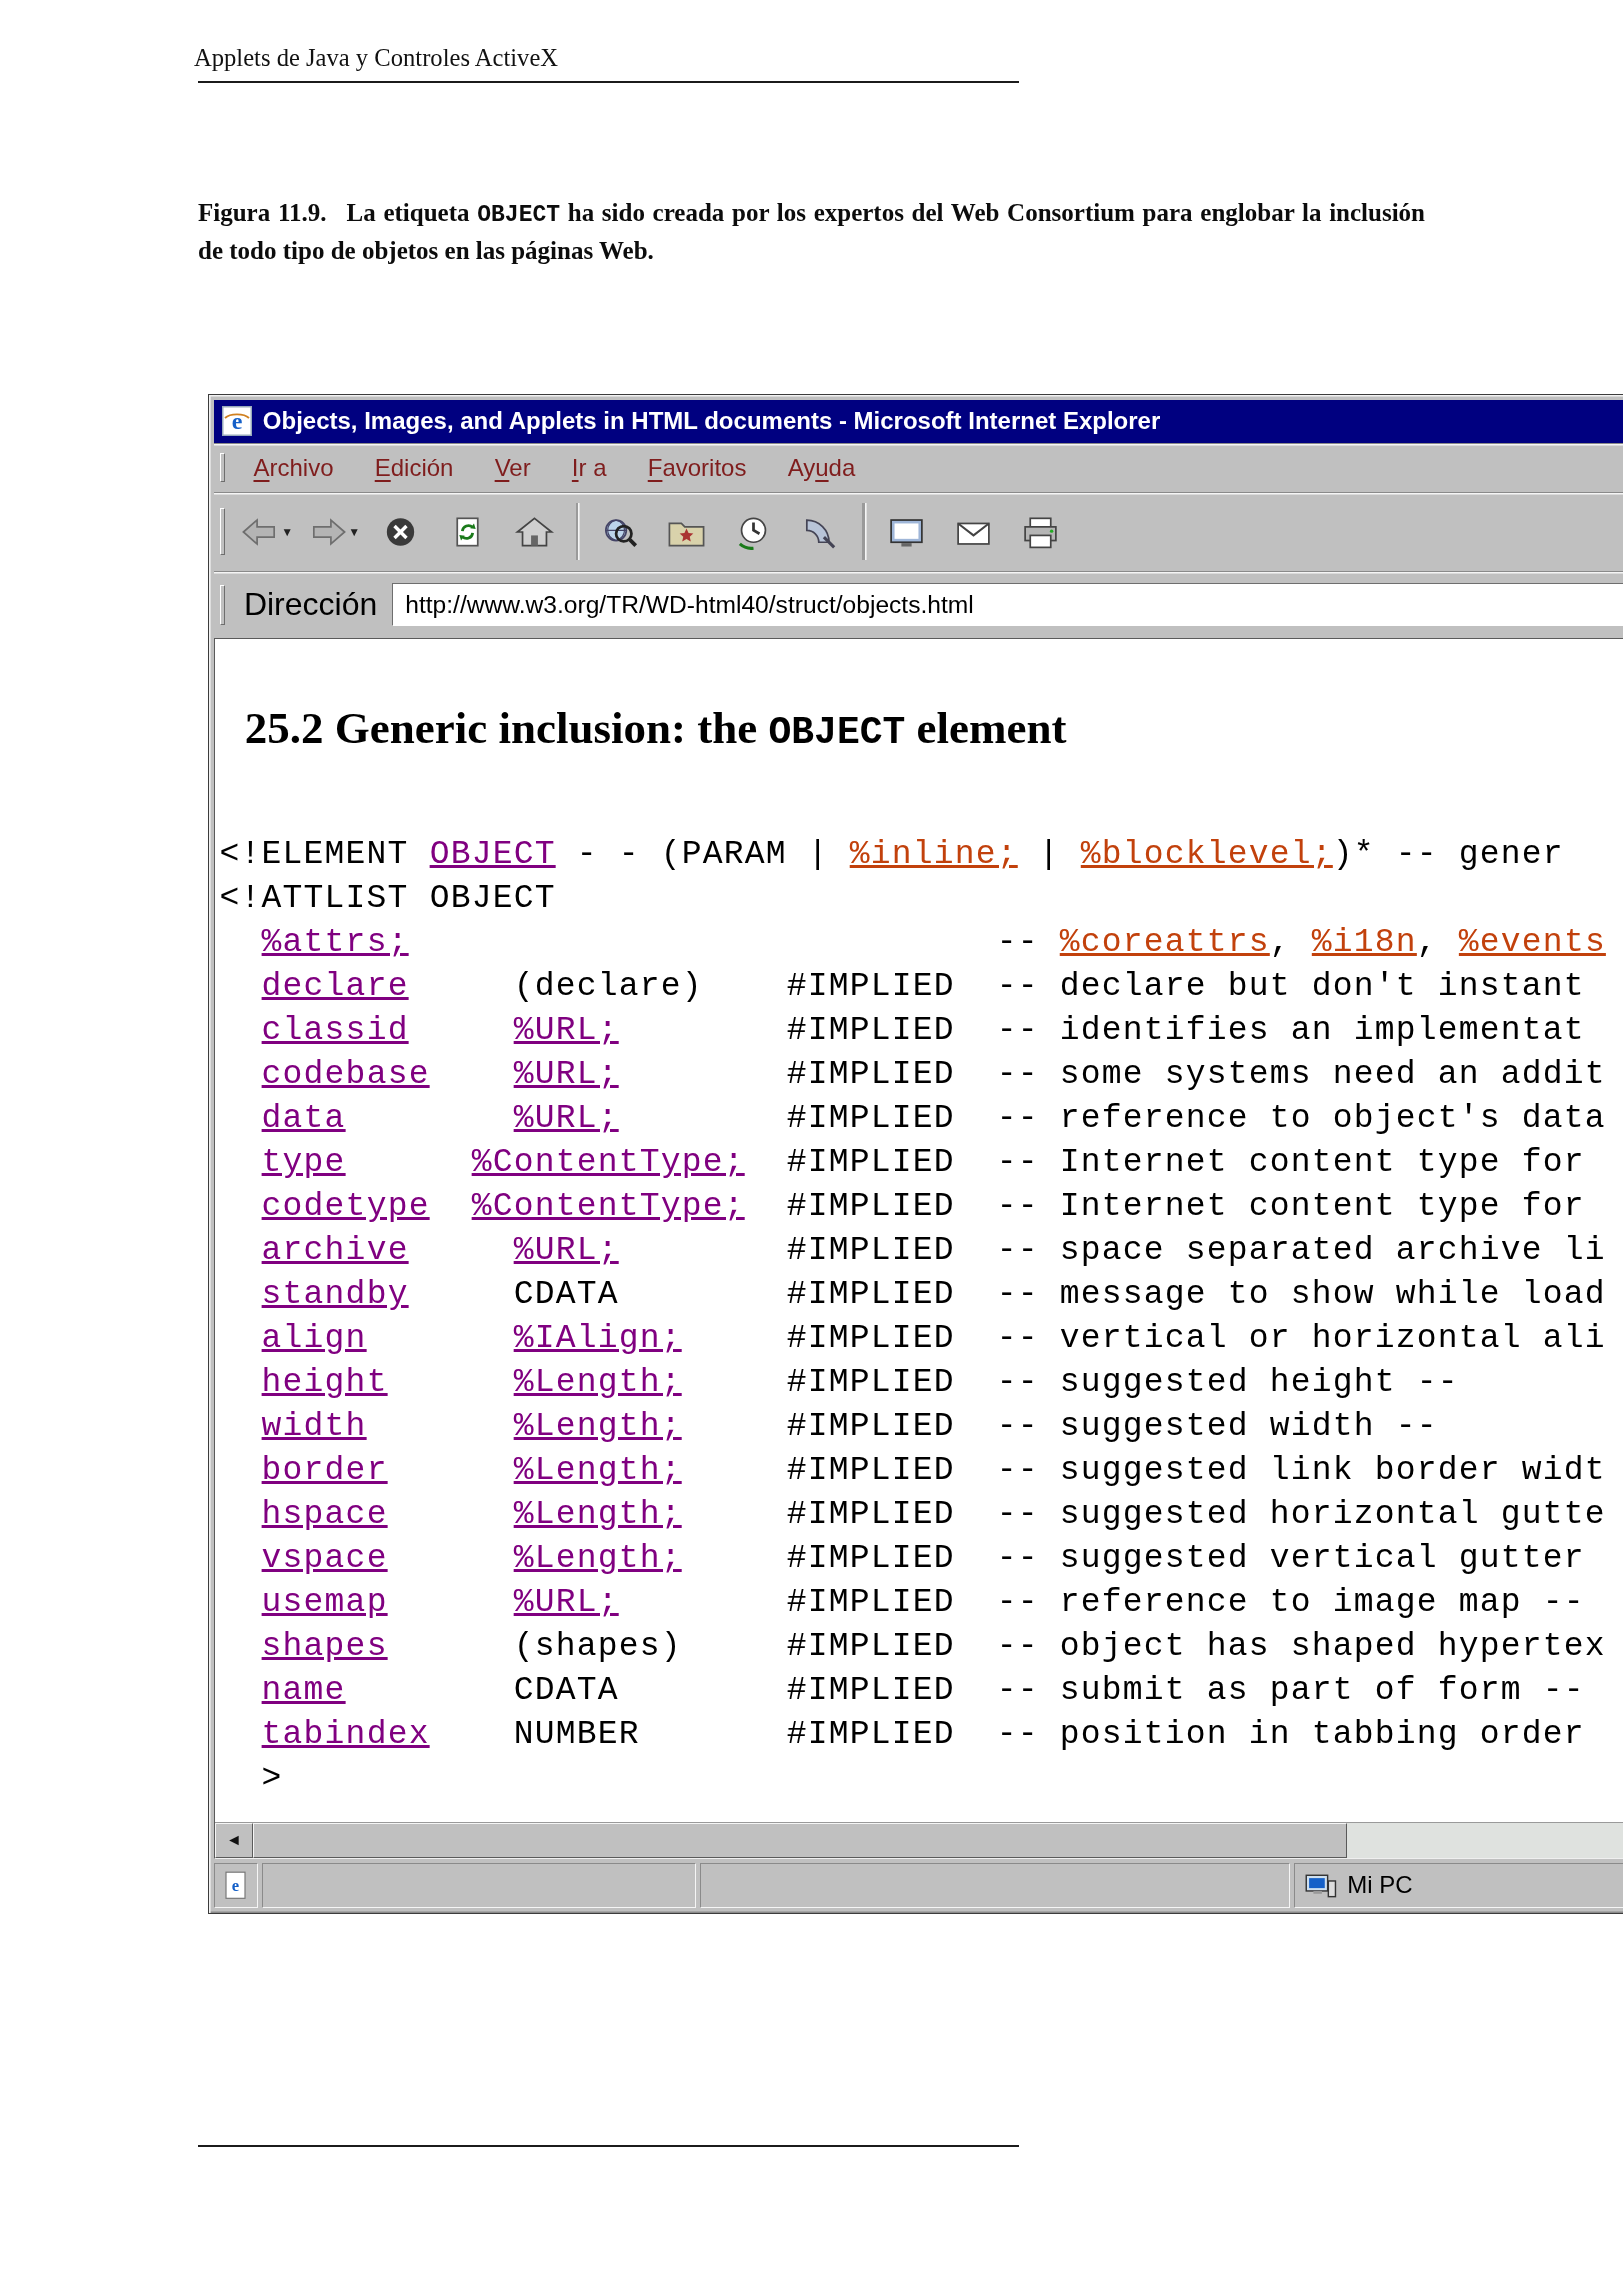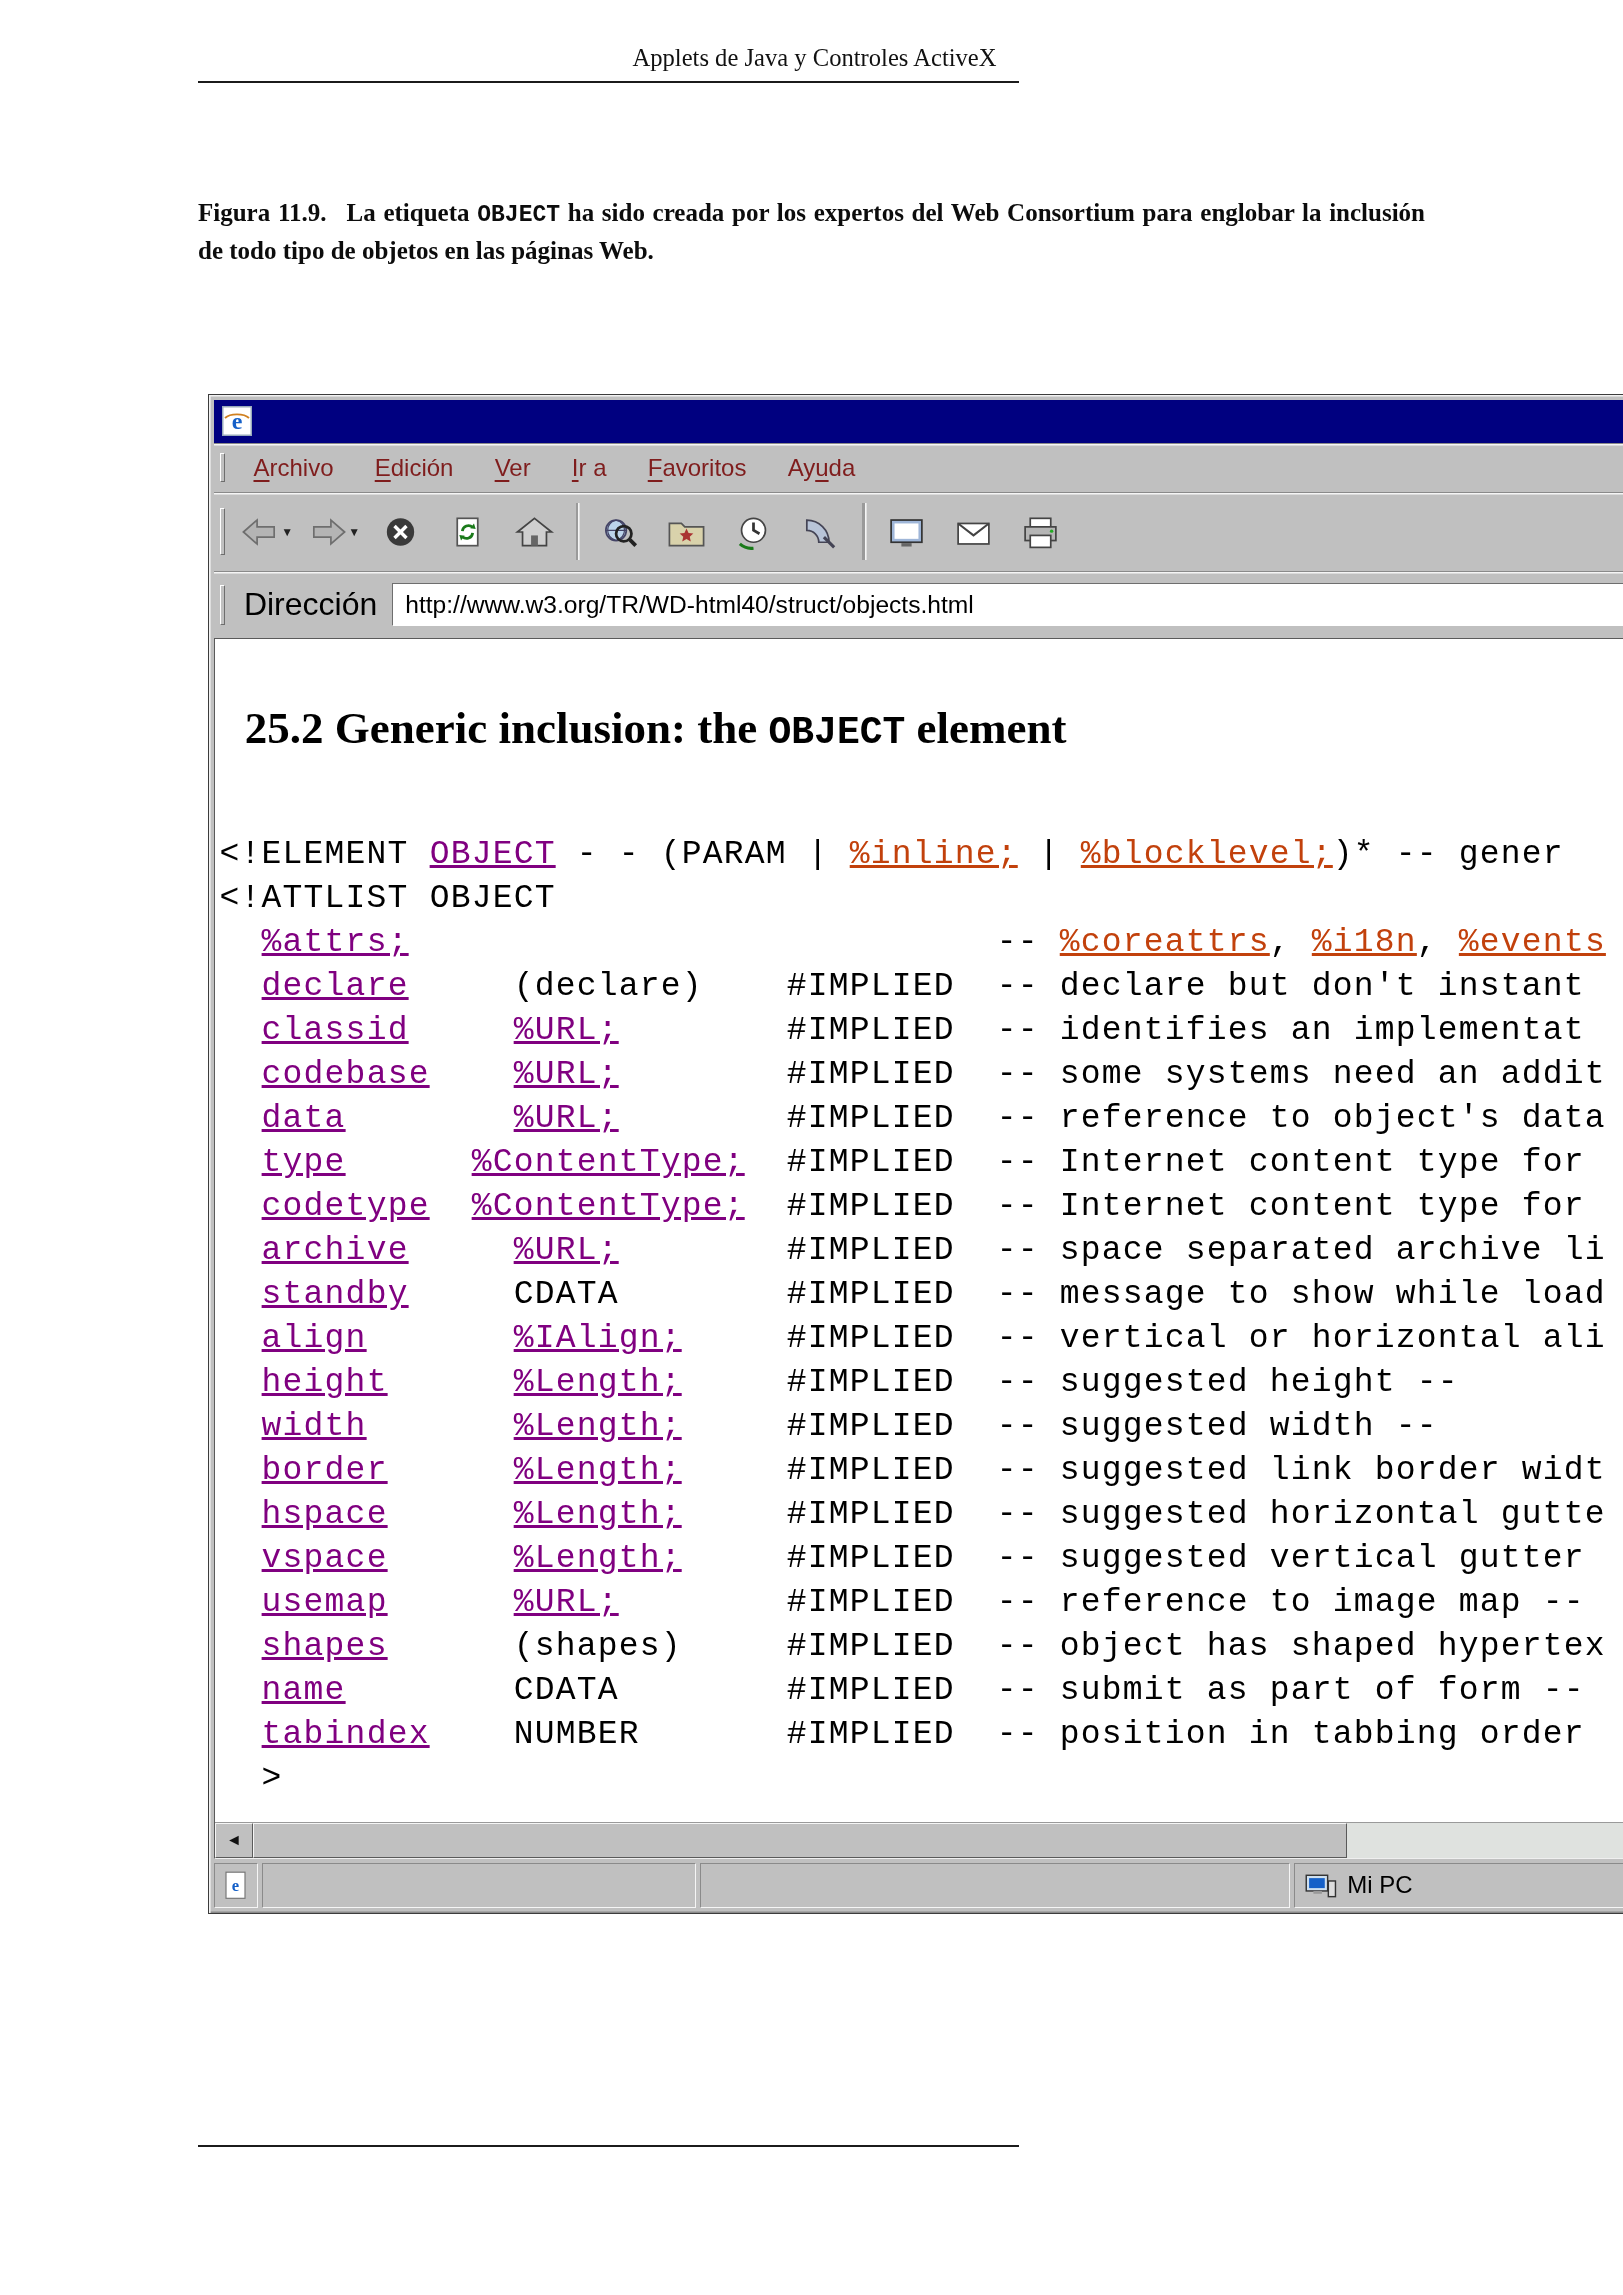--- a/index.html
+++ b/index.html
@@ -1,21 +1,21 @@
 <!DOCTYPE html>
 <html style="font-size:12.7px"><head>
 <meta charset="utf-8">
 <style>
   *{margin:0;padding:0;box-sizing:border-box}
   html,body{background:#fff}
   .page{position:relative;width:1623px;height:2295px;background:#fff;overflow:hidden;
         font-family:"Liberation Serif",serif;color:#111}
 
   
-  .doc-header{position:absolute;top:44px;left:202px;width:1225px;text-align:center;font-size:24.6px}
+  .doc-header{position:absolute;top:44px;left:194px;width:1225px;text-align:left;font-size:24.6px}
   .header-rule{position:absolute;top:81px;left:198px;width:821px;border-top:2.4px solid #1b1b1b}
   .caption{position:absolute;top:195px;left:198px;width:1227px;font-size:25px;font-weight:bold;
            line-height:36px;text-align:justify;color:#0c0c0c}
   .caption .cap-label{margin-right:20px}
   .caption code{font-family:"Liberation Mono",monospace;font-size:23px}
   .body-par{position:absolute;top:1951px;left:198px;width:1227px;font-size:23px;line-height:32px;
             text-align:justify}
   .footer-rule{position:absolute;top:2145px;left:198px;width:821px;border-top:2.4px solid #1b1b1b}
   .page-number{position:absolute;top:2151px;left:198px;width:1225px;text-align:center;font-size:23px}
 
@@ -87,20 +87,21 @@
   <p class="caption"><span class="cap-label">Figura 11.9.</span><span>La etiqueta </span><code>OBJECT</code><span> ha sido creada por los expertos del Web Consortium para englobar la inclusión de todo tipo de objetos en las páginas Web.</span></p>
 
   <div class="window">
 
     <div class="titlebar">
       <svg viewBox="0 0 20 20">
         <rect x="0.5" y="0.5" width="19" height="19" fill="#ffffff" stroke="#9ab"></rect>
         <text x="10" y="15.5" font-size="16" text-anchor="middle" fill="#1560c8" font-family="Liberation Serif, serif" font-weight="bold">e</text>
         <path d="M2 8 A 9 4.5 0 0 1 18 8" fill="none" stroke="#d08020" stroke-width="1.2"></path>
       </svg>
+      <span class="title-text">Objects, Images, and Applets in HTML documents - Microsoft Internet Explorer</span>
     </div>
 
     <div class="bar menubar">
       <div class="grip"></div>
       <div class="menu-items" id="menu-items">
           <span class="menu-item"><u>A</u>rchivo</span>
           <span class="menu-item"><u>E</u>dición</span>
           <span class="menu-item"><u>V</u>er</span>
           <span class="menu-item"><u>I</u>r a</span>
           <span class="menu-item"><u>F</u>avoritos</span>

